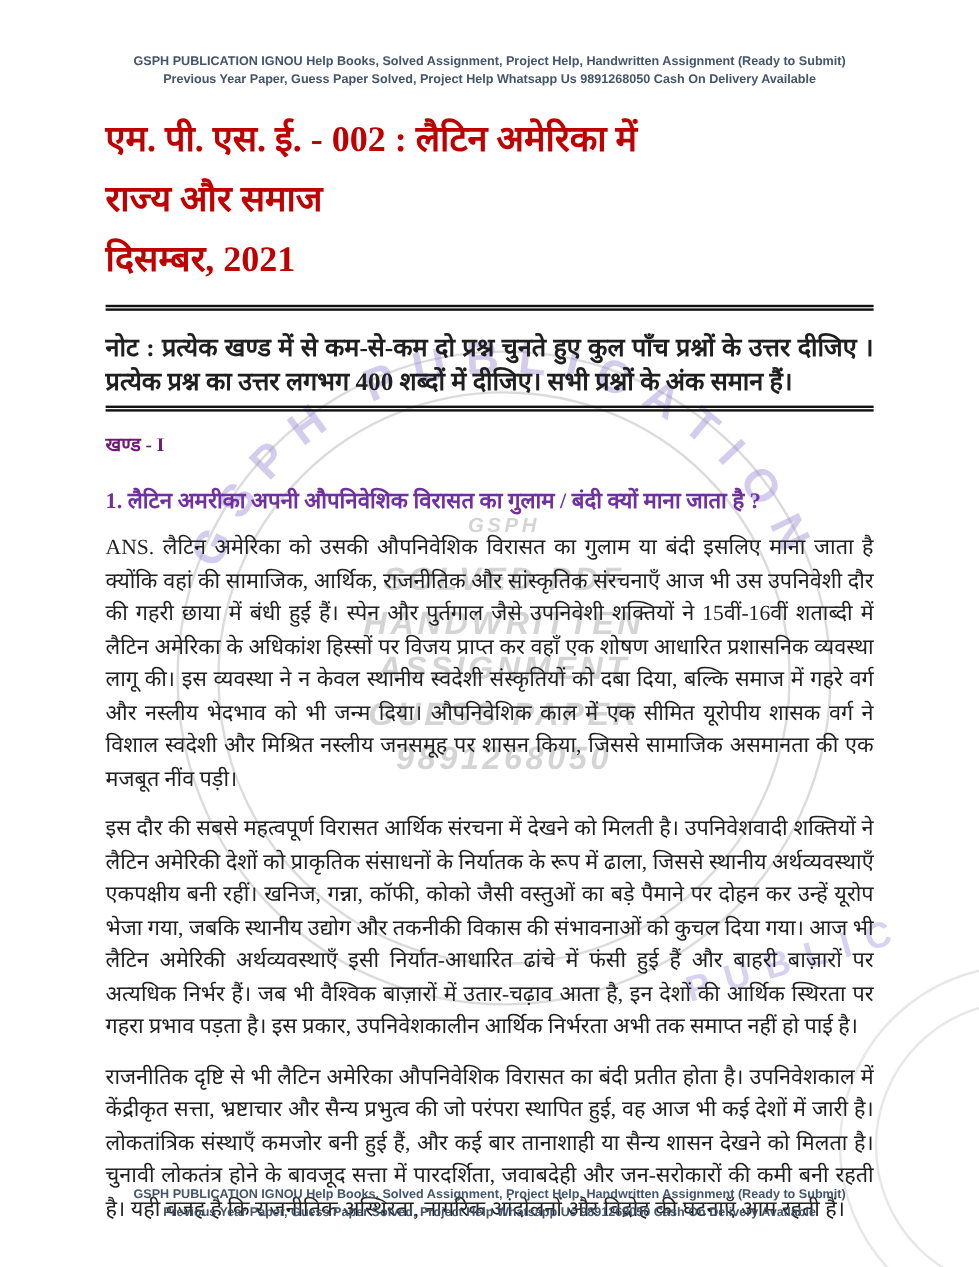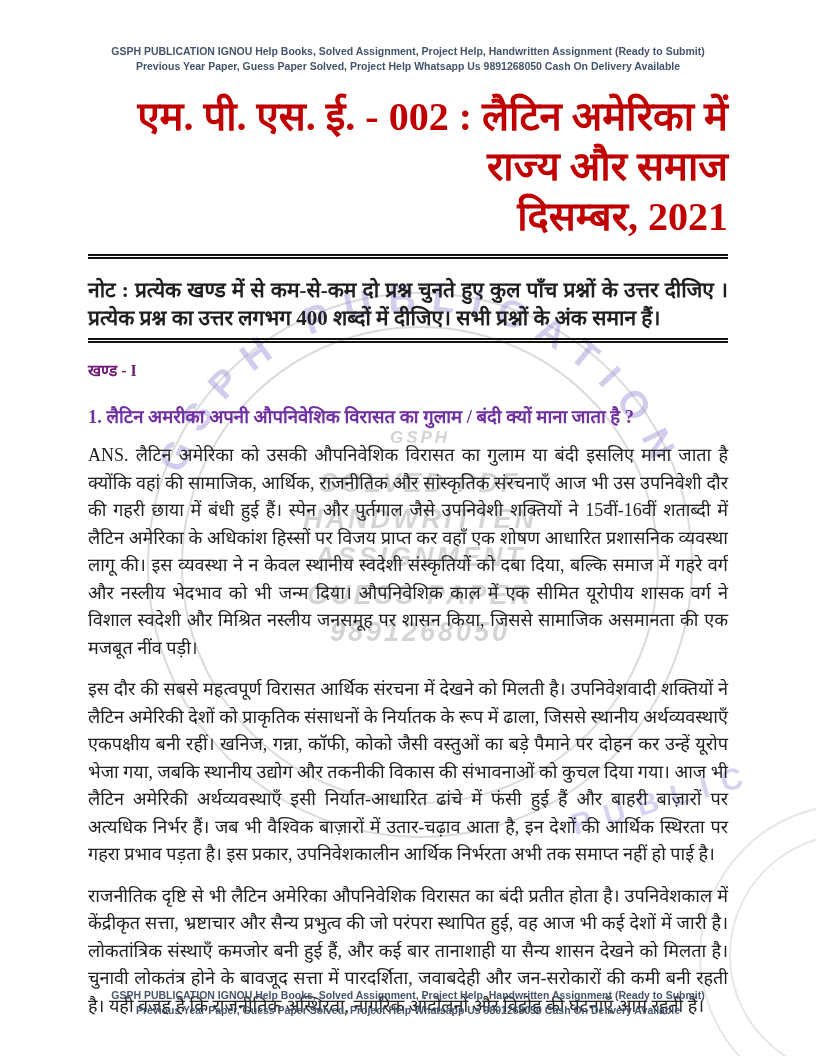--- a/index.html
+++ b/index.html
@@ -70,24 +70,24 @@
   .doc-header { padding-top: 44px; }
   .doc-footer {
     position: absolute;
     left: 0; right: 0;
     bottom: 38px;
     z-index: 1;
   }
 
   .doc-title {
     margin-top: 18px;
-    text-align: right;
+    text-align: left;
     color: #C00000;
     font-weight: bold;
-    font-size: 40px;
+    font-size: 30px;
     line-height: 50px;
   }
 
   .note-block {
     margin-top: 12px;
     border-top: 5px double #111;
     border-bottom: 5px double #111;
     padding: 17px 0 6px 0;
     font-weight: bold;
     font-size: 21px;

